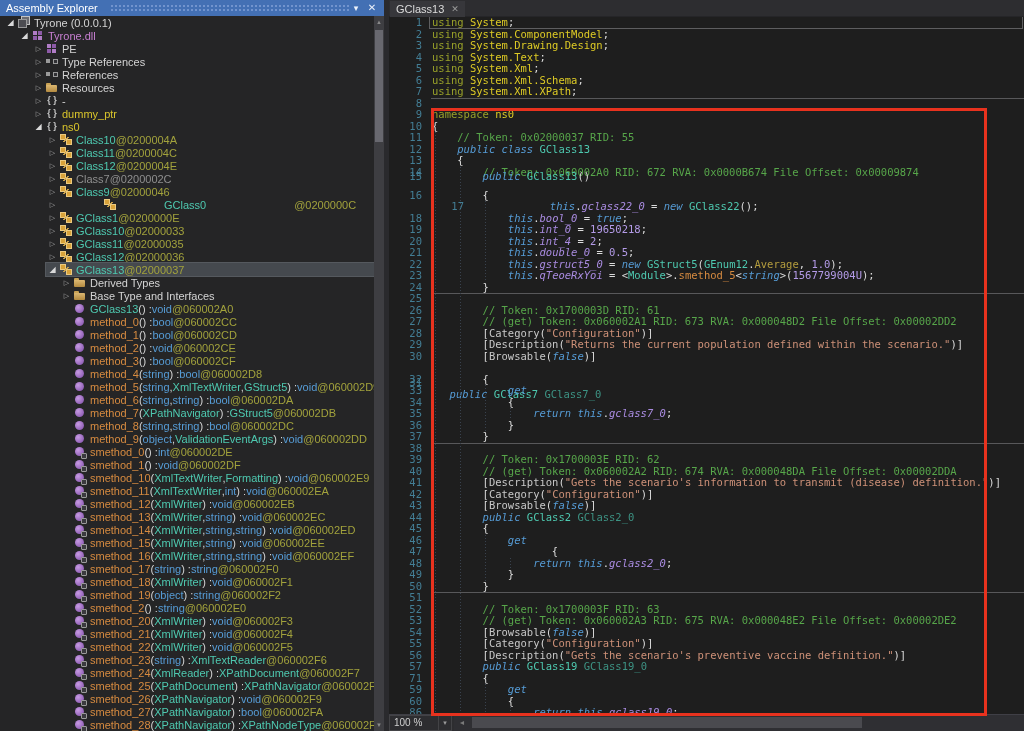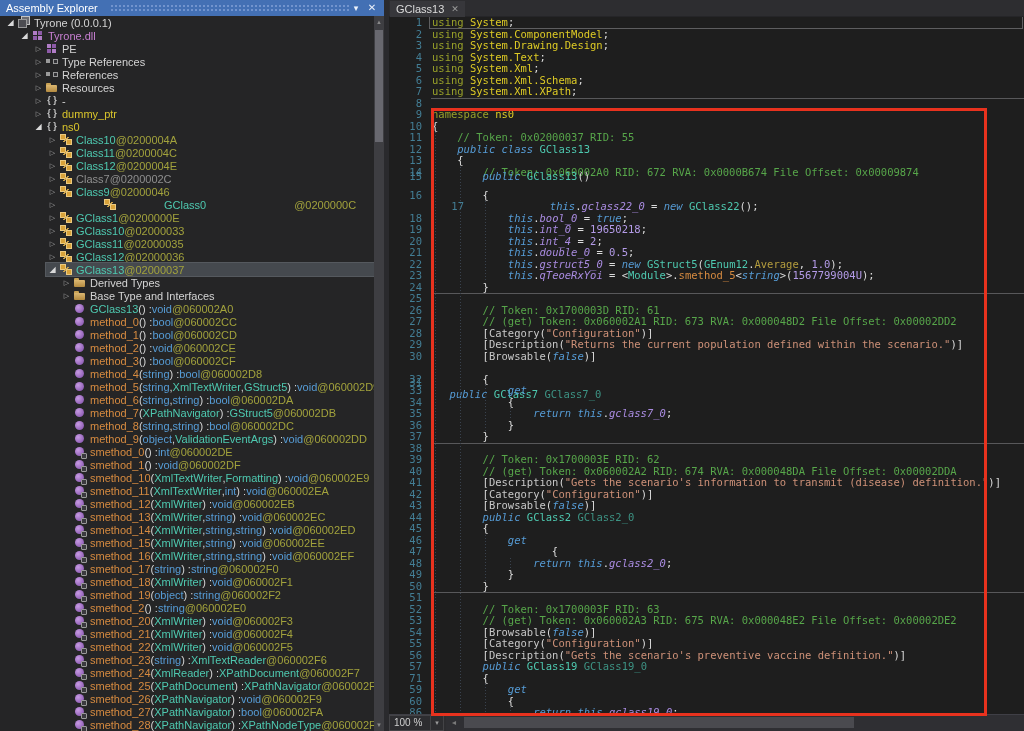--- a/index.html
+++ b/index.html
@@ -73,21 +73,21 @@
   .tk-a{color:#c8c8c8;} .tk-u{color:#98a029;} .tk-y{color:#decb25;} .tk-m{color:#d78b40;}
   .tk-e{color:#b49d3e;}
   .msep{position:absolute;left:42px;right:0;height:1px;background:#58585a;}
   .iguide{position:absolute;width:1px;background-image:repeating-linear-gradient(to bottom,#39424e 0 1px,transparent 1px 3px);}
 
   #redbox{position:absolute;left:42px;top:108px;width:556px;height:608px;border:3px solid #e8321e;z-index:5;}
   #annotation{position:absolute;left:245px;top:76px;z-index:6;color:#fa1f08;font-size:17px;letter-spacing:.4px;}
 
   #bottombar{position:absolute;left:0;bottom:0;right:0;height:17px;background:#2d2d30;border-top:1px solid #3f3f46;
     display:flex;align-items:stretch;z-index:4;}
-  #zoomsel{width:42px;border:1px solid #434346;background:#2d2d30;color:#cfcfcf;font-size:10px;
+  #zoomsel{width:50px;border:1px solid #434346;background:#2d2d30;color:#cfcfcf;font-size:10px;
     line-height:14px;padding-left:4px;}
   #zoombtn{width:13px;border:1px solid #434346;border-left:none;color:#9a9a9a;font-size:7px;
     text-align:center;line-height:14px;}
   #hsb{flex:1;position:relative;background:#2f2f33;margin-left:2px;}
   #hsb .arr{position:absolute;left:2px;top:0;bottom:0;width:12px;color:#7a7a7a;font-size:7px;
     text-align:center;line-height:15px;}
   #hsb-thumb{position:absolute;left:18px;top:2px;height:11px;width:390px;background:#4a4a4f;}
 </style>
 </head>
 <body>

